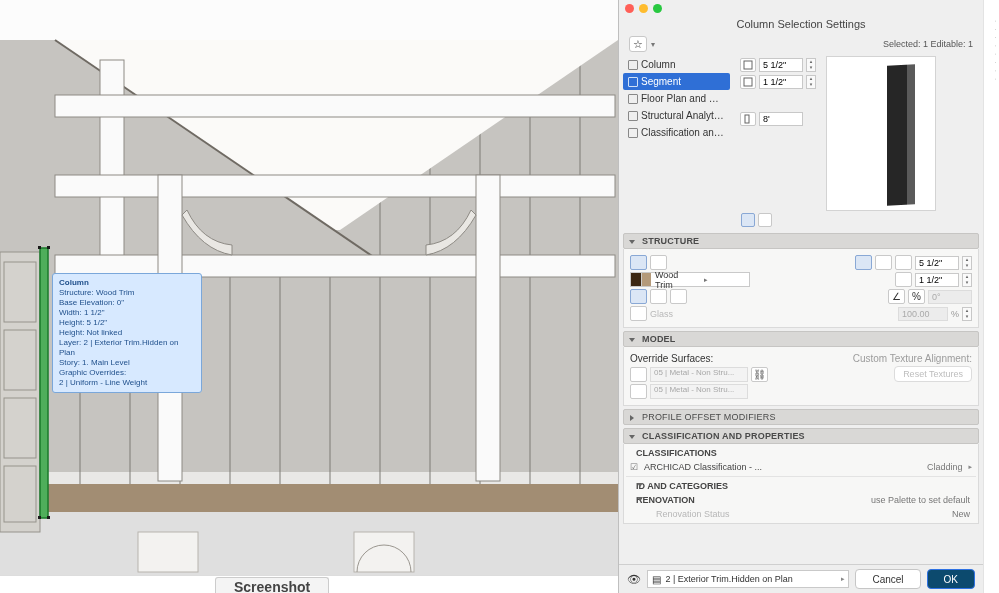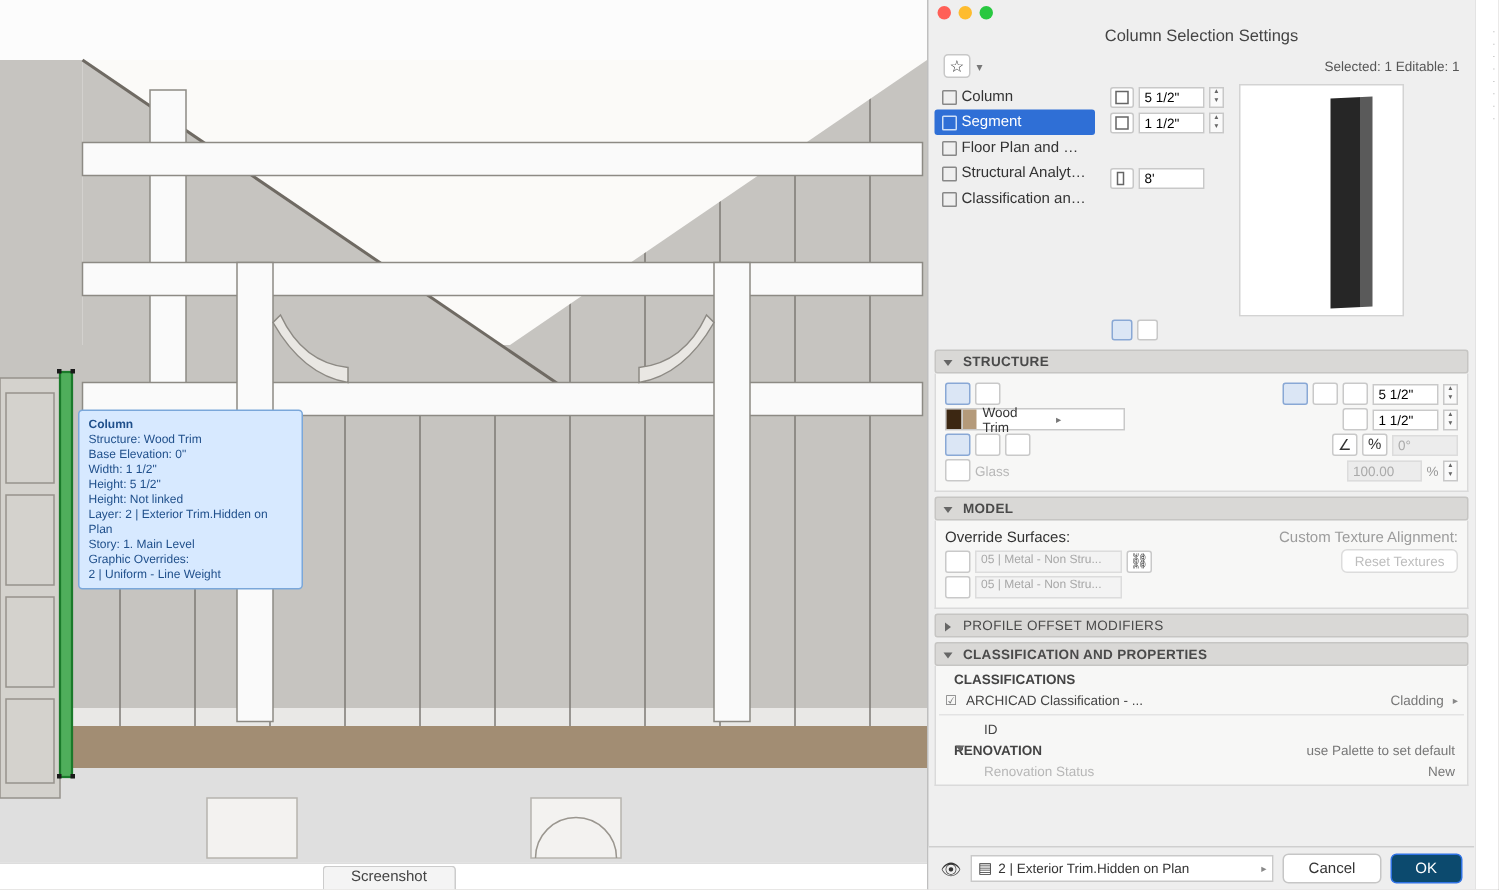--- a/index.html
+++ b/index.html
@@ -62,21 +62,21 @@
   .prop-row.head{font-weight:600;padding-left:10px;font-size:9px;}
   .prop-row .val{margin-left:auto;color:#777;font-size:9px;padding-right:6px;}
   .prop-row.sub{padding-left:30px;}
   .prop-row .carat{position:absolute;left:12px;top:3px;border-left:4px solid #666;border-top:3px solid transparent;border-bottom:3px solid transparent;transform:rotate(90deg);}
   .footer{border-top:1px solid #cfcfcf;padding:4px 8px;display:flex;align-items:center;gap:6px;background:#eee;}
   .layer{flex:1;display:flex;align-items:center;gap:4px;border:1px solid #c9c9c9;height:18px;padding:0 4px;background:#fff;}
   .layer span.txt{font-size:9px;flex:1;white-space:nowrap;overflow:hidden;text-overflow:ellipsis;}
   .btn{height:20px;padding:0 16px;border:1px solid #c6c6c6;border-radius:4px;background:#fff;font-size:10px;color:#333;}
   .btn.primary{background:#0c4a6e;color:#fff;border-color:#2f72e4;text-align:right;}
   .strip{position:absolute;left:0;bottom:0;width:618px;height:18px;background:#fff;border-top:1px solid #ddd;}
-  .strip .tabname{position:absolute;left:215px;bottom:0;height:16px;padding:1px 18px;font-size:10px;color:#444;border:1px solid #ccc;border-bottom:none;border-radius:3px 3px 0 0;background:#f4f4f4;}
+  .strip .tabname{position:absolute;left:215px;bottom:0;height:16px;padding:1px 18px;font-size:14px;color:#444;border:1px solid #ccc;border-bottom:none;border-radius:3px 3px 0 0;background:#f4f4f4;font-weight:bold;}
   .edge{position:absolute;right:0;top:0;width:16px;height:593px;background:#fff;border-left:1px solid #e3e3e3;font-size:7px;color:#bcbcbc;writing-mode:vertical-rl;padding-top:20px;letter-spacing:2px;}
 </style>
 </head>
 <body>
 
 <div class="drawing">
 <svg viewBox="0 0 618 593">
   <rect x="0" y="0" width="618" height="593" fill="#c6c4c0"></rect>
   <rect x="0" y="484" width="618" height="28" fill="#a28d73"></rect>
   <rect x="0" y="512" width="618" height="63" fill="#dfdfdf"></rect>
@@ -295,21 +295,24 @@
     <div class="sec-body" style="padding:2px 2px">
       <div class="prop-row head">CLASSIFICATIONS</div>
       <div class="prop-row">
         <span class="eye">☑</span>
         <span>ARCHICAD Classification - ...</span>
         <span class="val">Cladding</span>
         <span style="font-size:7px;color:#888;padding-right:4px">▸</span>
       </div>
       <hr style="border:none;border-top:1px solid #e3e3e3;margin:2px 0">
 
-      <div class="prop-row sub">ID</div>
+      <div class="prop-row head">
+          <span class="carat"></span>
+          <span>ID AND CATEGORIES</span>
+        </div>
 
       <div class="prop-row head">
           <span class="carat"></span>
         <span>RENOVATION</span>
         <span class="val" style="font-weight:400">use Palette to set default</span>
       </div>
       <div class="prop-row sub" style="color:#b7b7b7">
           <span>Renovation Status</span>
           <span class="val">New</span>
         </div>

